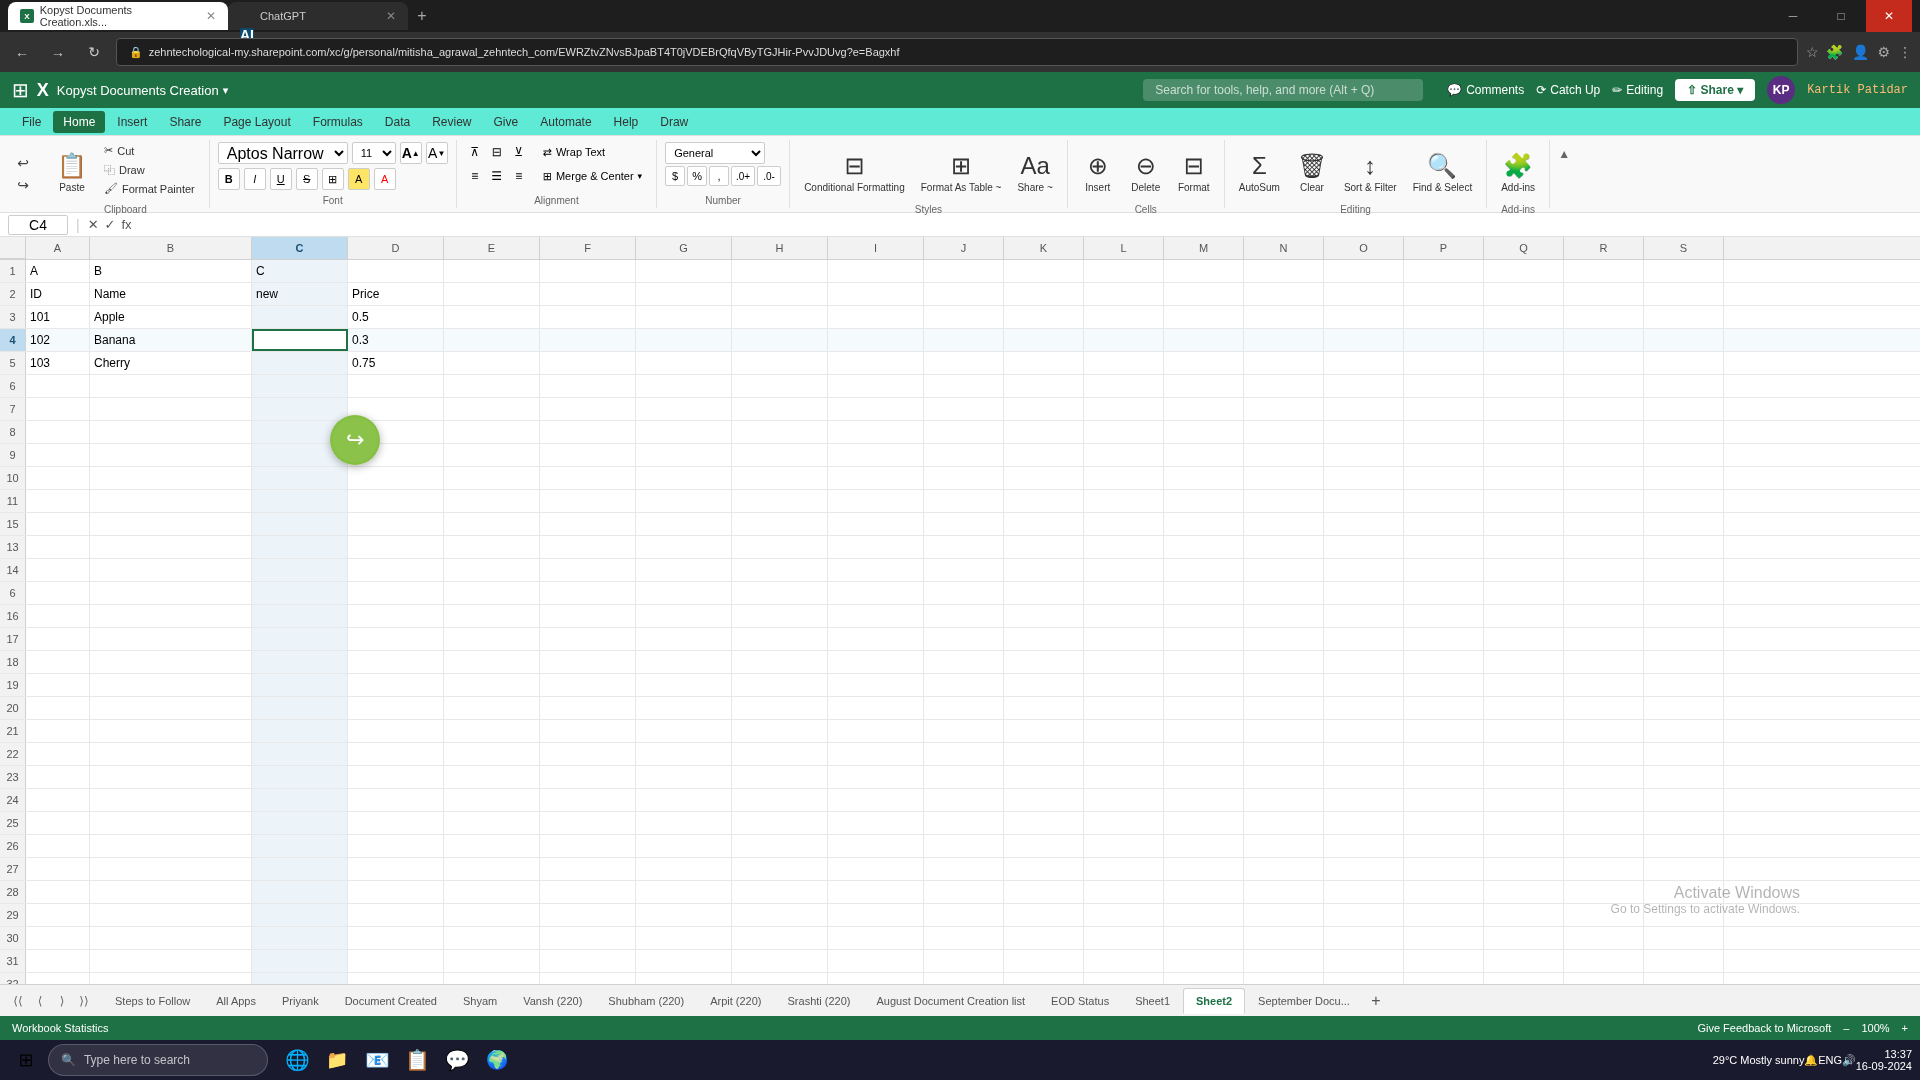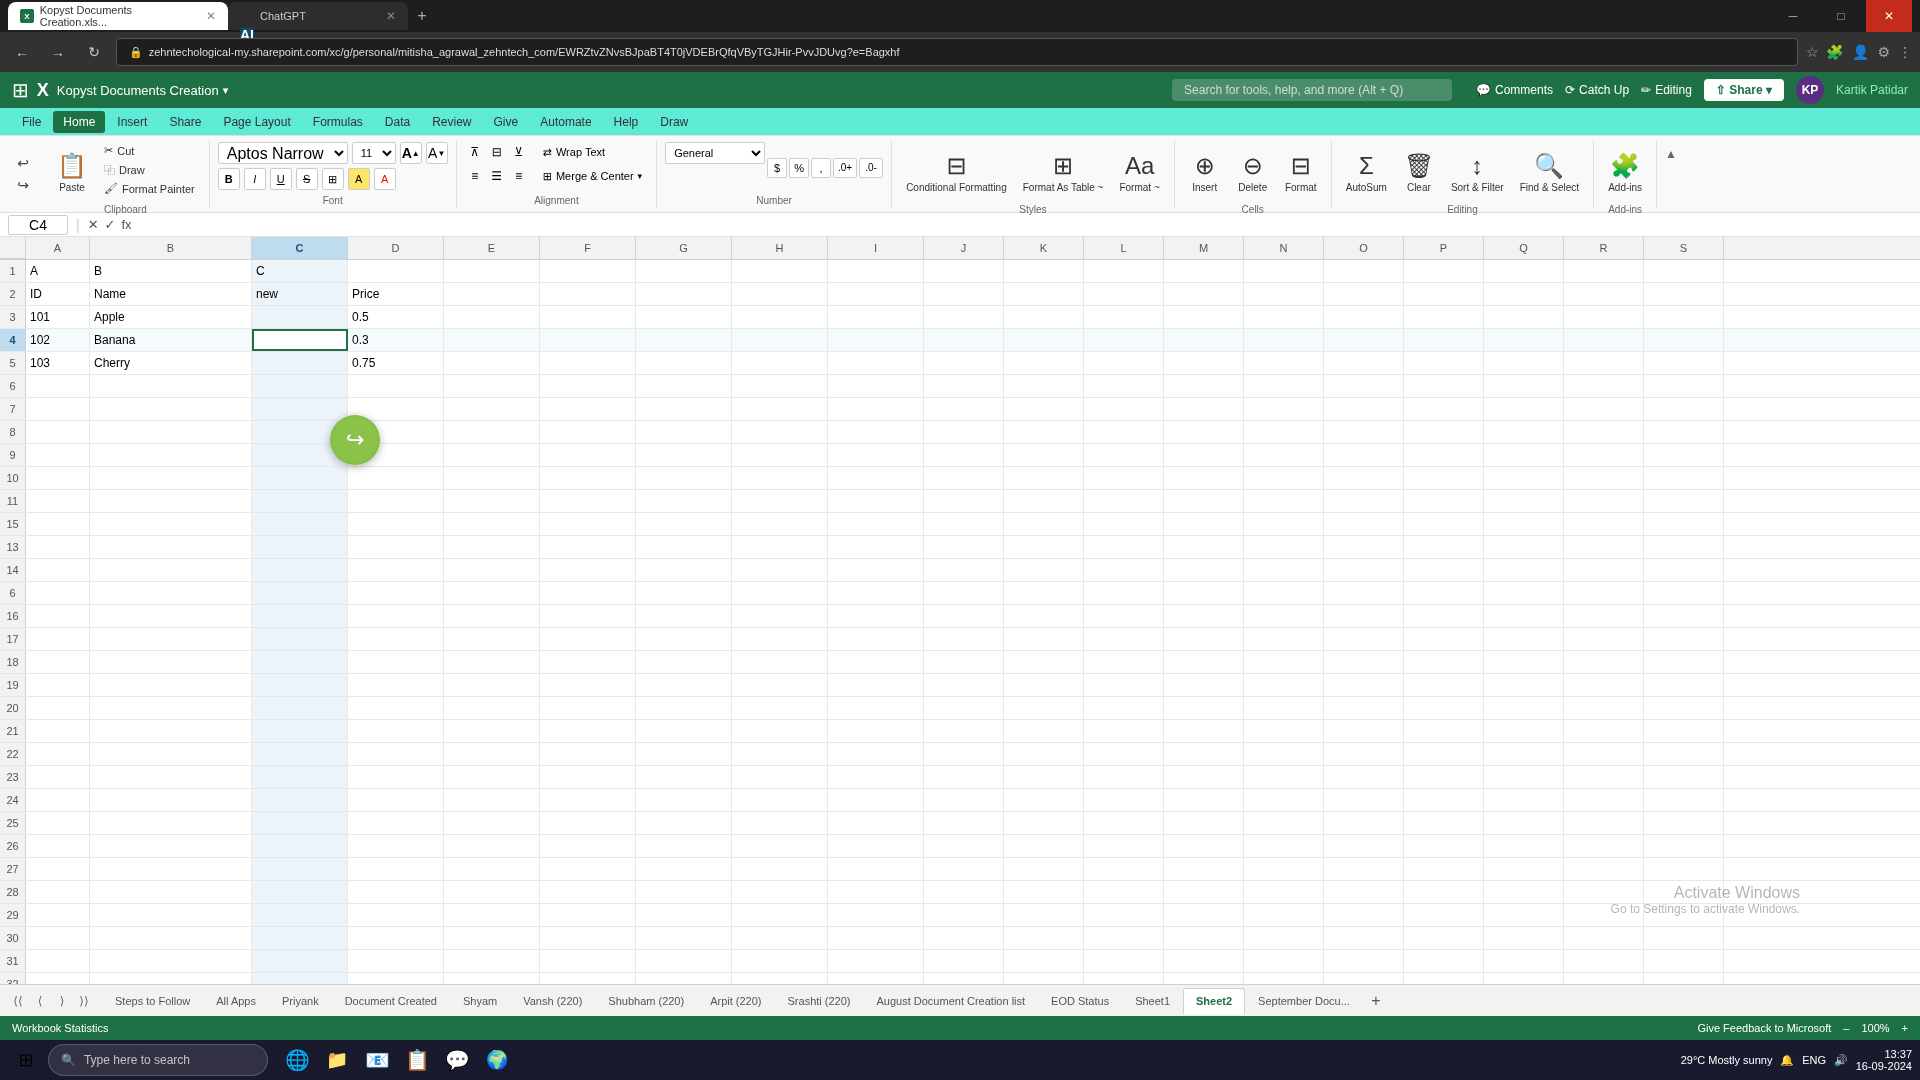--- a/index.html
+++ b/index.html
@@ -583,21 +583,20 @@
       align-items: center;
       justify-content: center;
       font-size: 20px;
       cursor: pointer;
       border-radius: 4px;
     }
     .taskbar-right {
       margin-left: auto;
       display: flex;
       align-items: center;
-      gap: 8px;
       color: #fff;
       font-size: 11px;
     }
     .taskbar-time {
       display: flex;
       flex-direction: column;
       align-items: flex-end;
       font-size: 11px;
       color: #fff;
     }
@@ -746,21 +745,21 @@
     <div class="header-icon-btn">
       <span>⟳</span>
       <span>Catch Up</span>
     </div>
     <div class="header-icon-btn">
       <span>✏</span>
       <span>Editing</span>
     </div>
     <button class="share-btn">⇧ Share ▾</button>
     <div class="user-avatar">KP</div>
-    <span style="color:#86efac; font-size:12px;">Kartik Patidar</span>
+    <span style="color:#fdba74; font-size:12px;font-family:Liberation Mono, monospace;">Kartik Patidar</span>
   </div>
 </div>
 
 <div id="menubar">
   <div class="menu-item">File</div>
   <div class="menu-item active">Home</div>
   <div class="menu-item">Insert</div>
   <div class="menu-item">Share</div>
   <div class="menu-item">Page Layout</div>
   <div class="menu-item">Formulas</div>
@@ -850,21 +849,21 @@
             <span>⊞</span>
             <span style="font-size:11px;">Merge &amp; Center</span>
             <span style="font-size:9px;">▾</span>
           </div>
         </div>
       </div>
       <div class="ribbon-group-label">Alignment</div>
     </div>
 
     <div class="ribbon-group" style="min-width:110px;">
-      <div style="display:flex; flex-direction:row; gap:2px; flex:1;">
+      <div style="display:flex; flex-direction:column; gap:2px; flex:1;">
         <select class="number-select">
           <option>General</option>
         </select>
         <div class="number-fmt-row">
           <div class="num-btn">$</div>
           <div class="num-btn">%</div>
           <div class="num-btn">,</div>
           <div class="num-btn" style="width:24px; font-size:10px;">.0+</div>
           <div class="num-btn" style="width:24px; font-size:10px;">.0-</div>
         </div>
@@ -877,21 +876,21 @@
         <div class="large-ribbon-btn">
           <span class="big-icon">⊟</span>
           <span class="btn-label">Conditional Formatting</span>
         </div>
         <div class="large-ribbon-btn">
           <span class="big-icon">⊞</span>
           <span class="btn-label">Format As Table ~</span>
         </div>
         <div class="large-ribbon-btn">
           <span class="big-icon">Aa</span>
-          <span class="btn-label">Format ~</span>
+          <span class="btn-label">Share ~</span>
         </div>
       </div>
       <div class="ribbon-group-label">Styles</div>
     </div>
 
     <div class="ribbon-group">
       <div class="ribbon-group-content">
         <div class="large-ribbon-btn">
           <span class="big-icon">⊕</span>
           <span class="btn-label">Insert</span>

